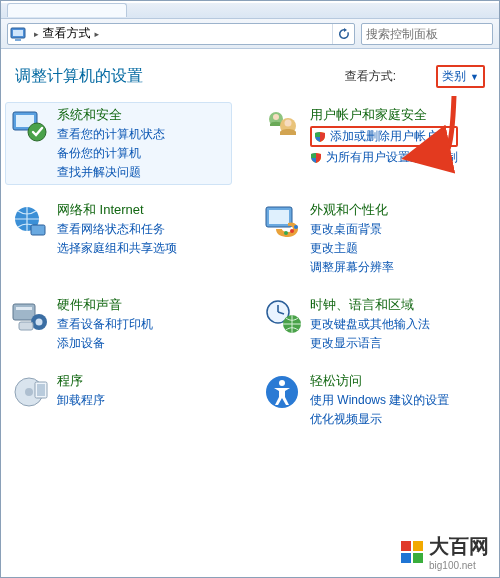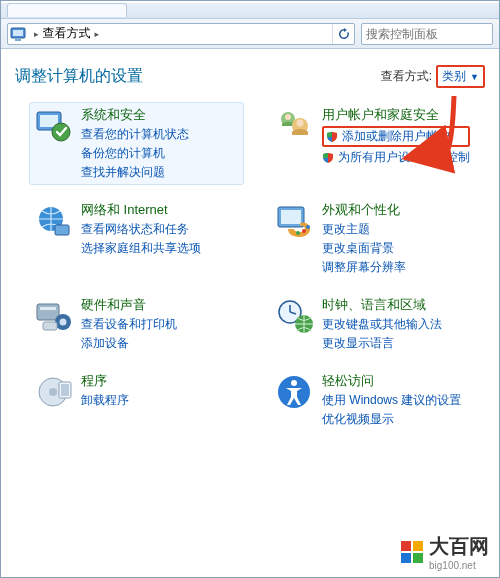--- a/index.html
+++ b/index.html
@@ -78,29 +78,30 @@
   .view-by {
     margin-left: auto; display: flex; align-items: center; gap: 4px;
     color: #333;
   }
   .view-drop {
     border: 2px solid #e33a1f;
     padding: 1px 4px;
     display: flex; align-items: center; gap: 4px;
     color: #0a56b3;
     border-radius: 2px;
+    margin-left: 36px;
   }
   .view-drop .caret { color: #0a56b3; font-size: 9px; }
 
   
   .grid {
     display: grid;
     grid-template-columns: 1fr 1fr;
     gap: 12px 26px;
-    padding: 8px 14px 14px 28px;
+    padding: 8px 14px 14px 4px;
   }
   .cat {
     display: flex; gap: 8px;
     padding: 4px;
   }
   .cat.hover {
     background: #f0f7fe;
     border: 1px solid #cfe3f6;
     border-radius: 3px;
     padding: 3px;
@@ -282,24 +283,24 @@
         <rect x="7" y="9" width="20" height="14" fill="#dff0fd"></rect>
         <path d="M26 22c6-2 10 2 10 6s-4 8-10 8-12-2-12-8h6c0 2 3 3 6 3s5-1 5-3-2-4-5-3z" fill="#e9a23a"></path>
         <circle cx="30" cy="30" r="2" fill="#e23b2e"></circle>
         <circle cx="24" cy="32" r="2" fill="#36a852"></circle>
         <circle cx="34" cy="26" r="2" fill="#2a7ad4"></circle>
       </svg>
     </span>
     <div class="texts">
       <span class="head">外观和个性化</span>
       <span class="link">
+          <span>更改桌面背景</span>
+        </span>
+      <span class="link">
           <span>更改主题</span>
-        </span>
-      <span class="link">
-          <span>更改桌面背景</span>
         </span>
       <span class="link">
           <span>调整屏幕分辨率</span>
         </span>
     </div>
   </div>
 
   <div class="cat">
     <span class="ico">
       <svg width="40" height="40" viewBox="0 0 40 40">

